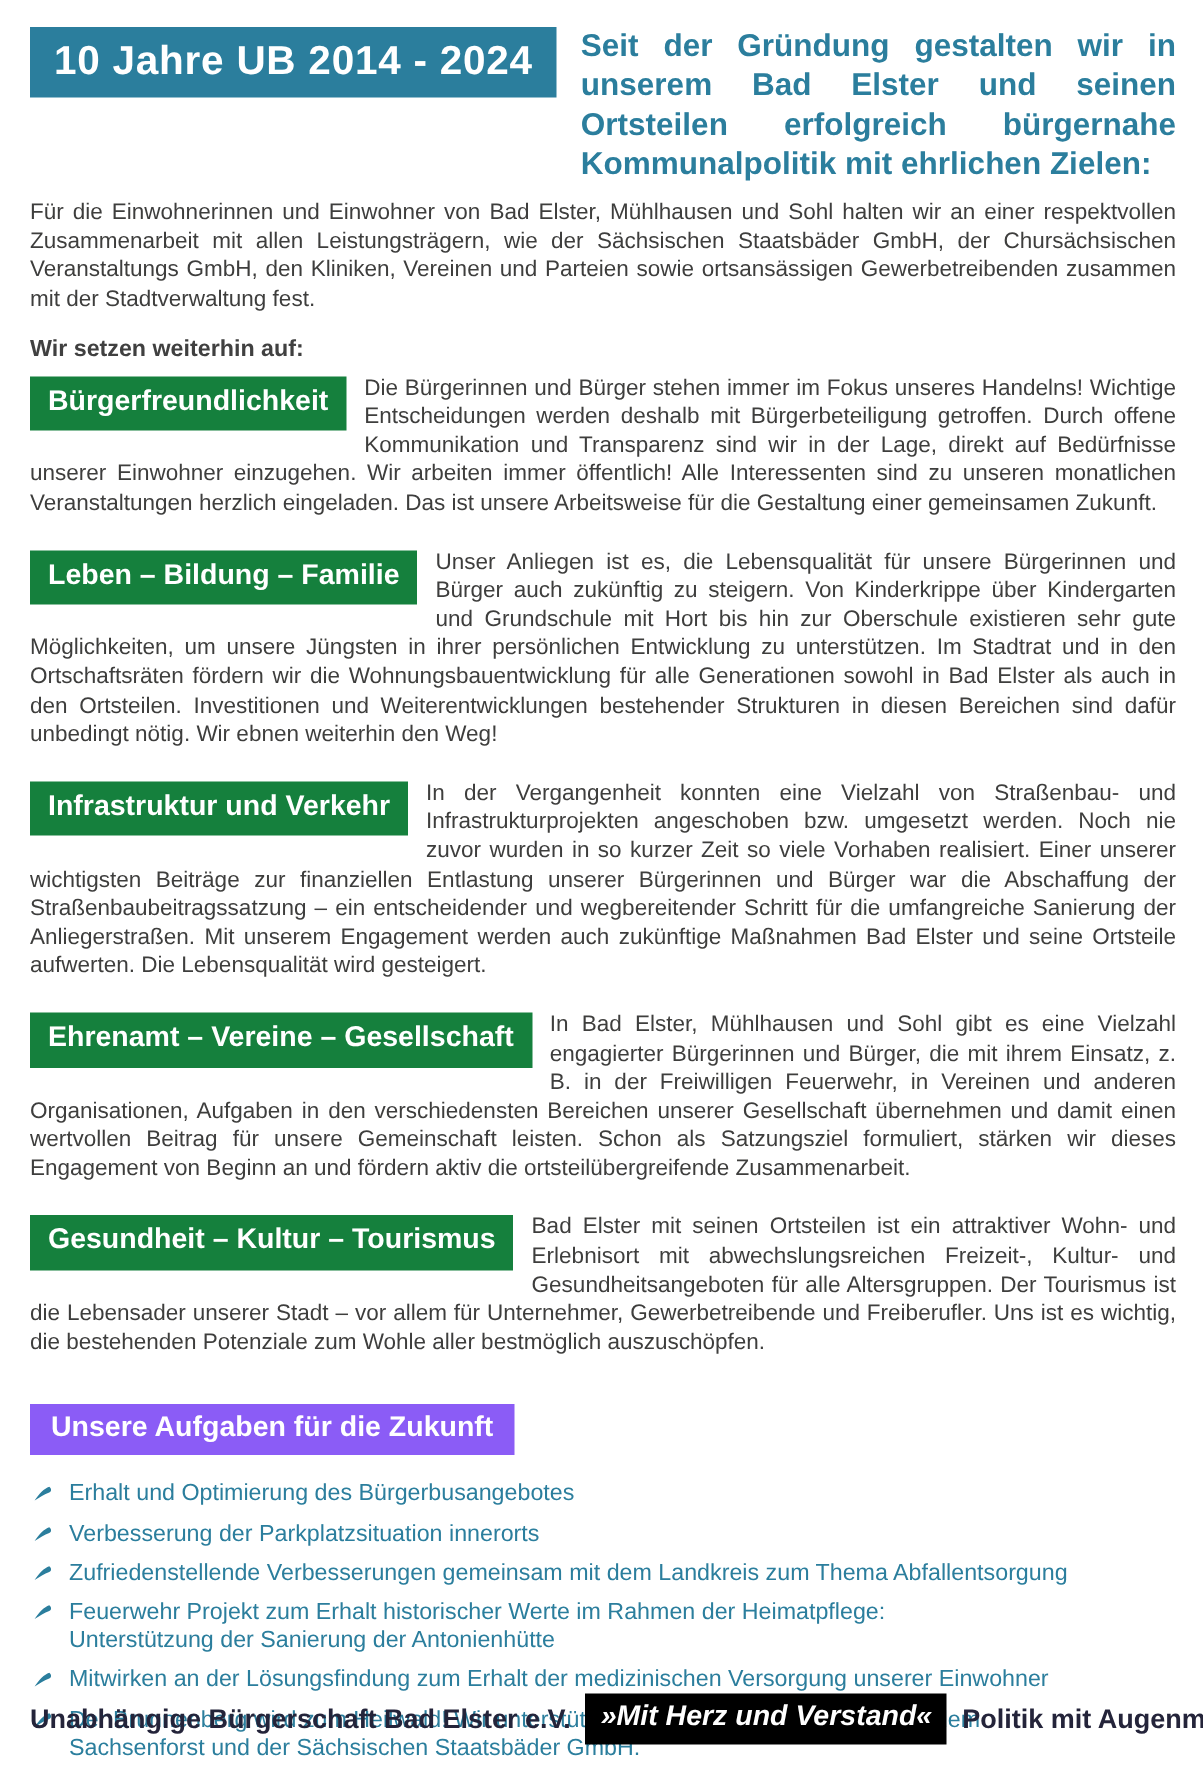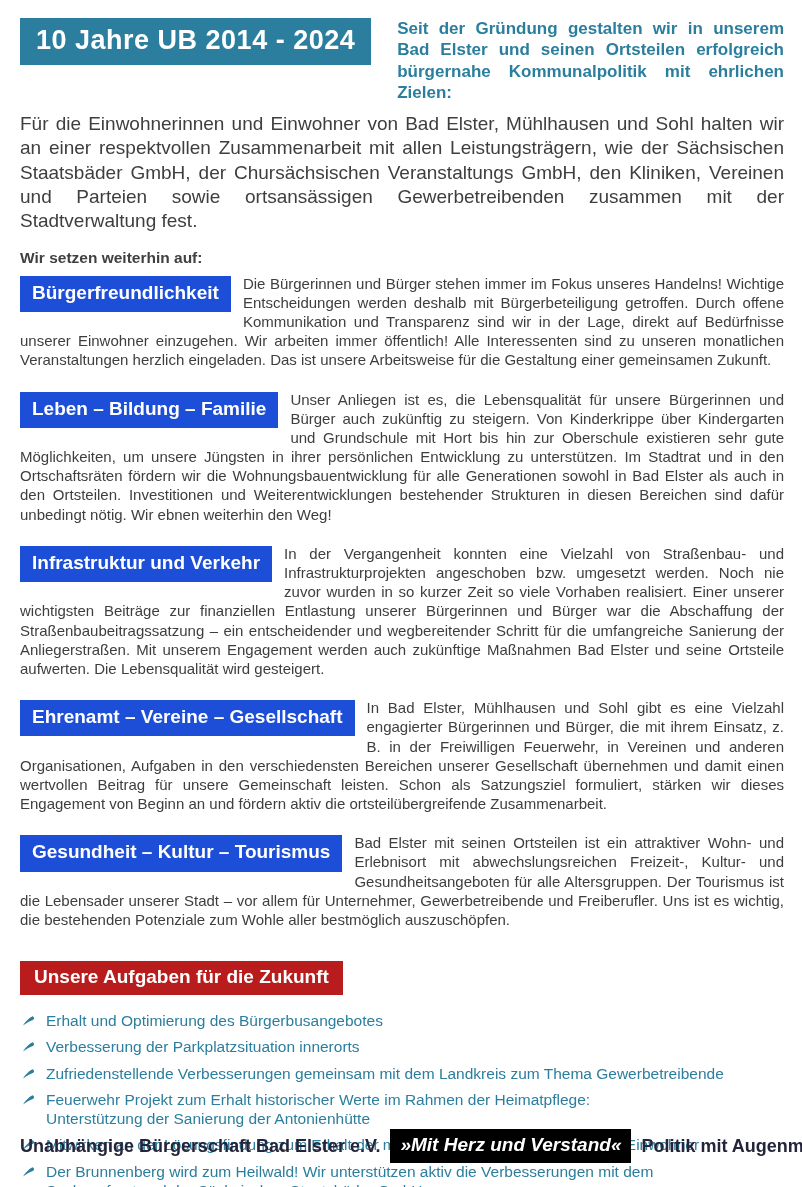--- a/index.html
+++ b/index.html
@@ -23,32 +23,32 @@
     color: #ffffff;
     font-weight: bold;
     font-size: 27px;
     letter-spacing: 0.5px;
     padding: 7px 16px 9px;
     white-space: nowrap;
     flex: 0 0 auto;
   }
   .intro {
     flex: 1 1 auto;
-    margin-left: 26px;
+    margin-left: 16px;
     color: #2b7e9d;
     font-weight: bold;
-    font-size: 17px;
+    font-size: 21px;
     line-height: 1.25;
     text-align: justify;
   }
 
   
   .body-text {
     margin: 9px 0 0;
-    font-size: 19px;
+    font-size: 15px;
     line-height: 1.28;
     text-align: justify;
     color: #3e3e3d;
   }
 
   .subheading {
     margin-top: 15px;
     color: #404040;
     font-weight: bold;
     font-size: 15.5px;
@@ -60,33 +60,33 @@
     margin-bottom: 20px;
     font-size: 15px;
     line-height: 1.28;
     text-align: justify;
     color: #3e3e3d;
     overflow: visible;
   }
   .section::after { content: ""; display: block; clear: both; }
   .section-box {
     float: left;
-    background: #1d4ed8;
+    background: #15803d;
     color: #ffffff;
     font-weight: bold;
     font-size: 19px;
     padding: 5px 12px 7px;
     margin: 2px 12px 4px 0;
     white-space: nowrap;
   }
 
   
   .tasks-box {
     display: inline-block;
-    background: #b91c1c;
+    background: #8b5cf6;
     color: #ffffff;
     font-weight: bold;
     font-size: 19px;
     padding: 5px 14px 7px;
     margin: 12px 0 16px;
   }
   ul.tasks { list-style: none; margin: 0; padding: 0; max-width: 758px; }
   ul.tasks li {
     position: relative;
     padding-left: 26px;
@@ -190,21 +190,21 @@
           </svg>
         </span>
       <span>Verbesserung der Parkplatzsituation innerorts</span>
     </li>
     <li>
       <span class="bullet">
           <svg viewBox="0 0 24 24">
             <path d="M2 21 C7 13 14 6 20 4 C23 6 23 10 20 11 C14 13 8 17 2 21 Z" fill="#2b7e9d"></path>
           </svg>
         </span>
-      <span>Zufriedenstellende Verbesserungen gemeinsam mit dem Landkreis zum Thema Gewerbetreibende</span>
+      <span>Zufriedenstellende Verbesserungen gemeinsam mit dem Landkreis zum Thema Abfallentsorgung</span>
     </li>
     <li style="max-width:640px">
       <span class="bullet">
           <svg viewBox="0 0 24 24">
             <path d="M2 21 C7 13 14 6 20 4 C23 6 23 10 20 11 C14 13 8 17 2 21 Z" fill="#2b7e9d"></path>
           </svg>
         </span>
       <span>Feuerwehr Projekt zum Erhalt historischer Werte im Rahmen der Heimatpflege: Unterstützung der Sanierung der Antonienhütte</span>
     </li>
     <li>

